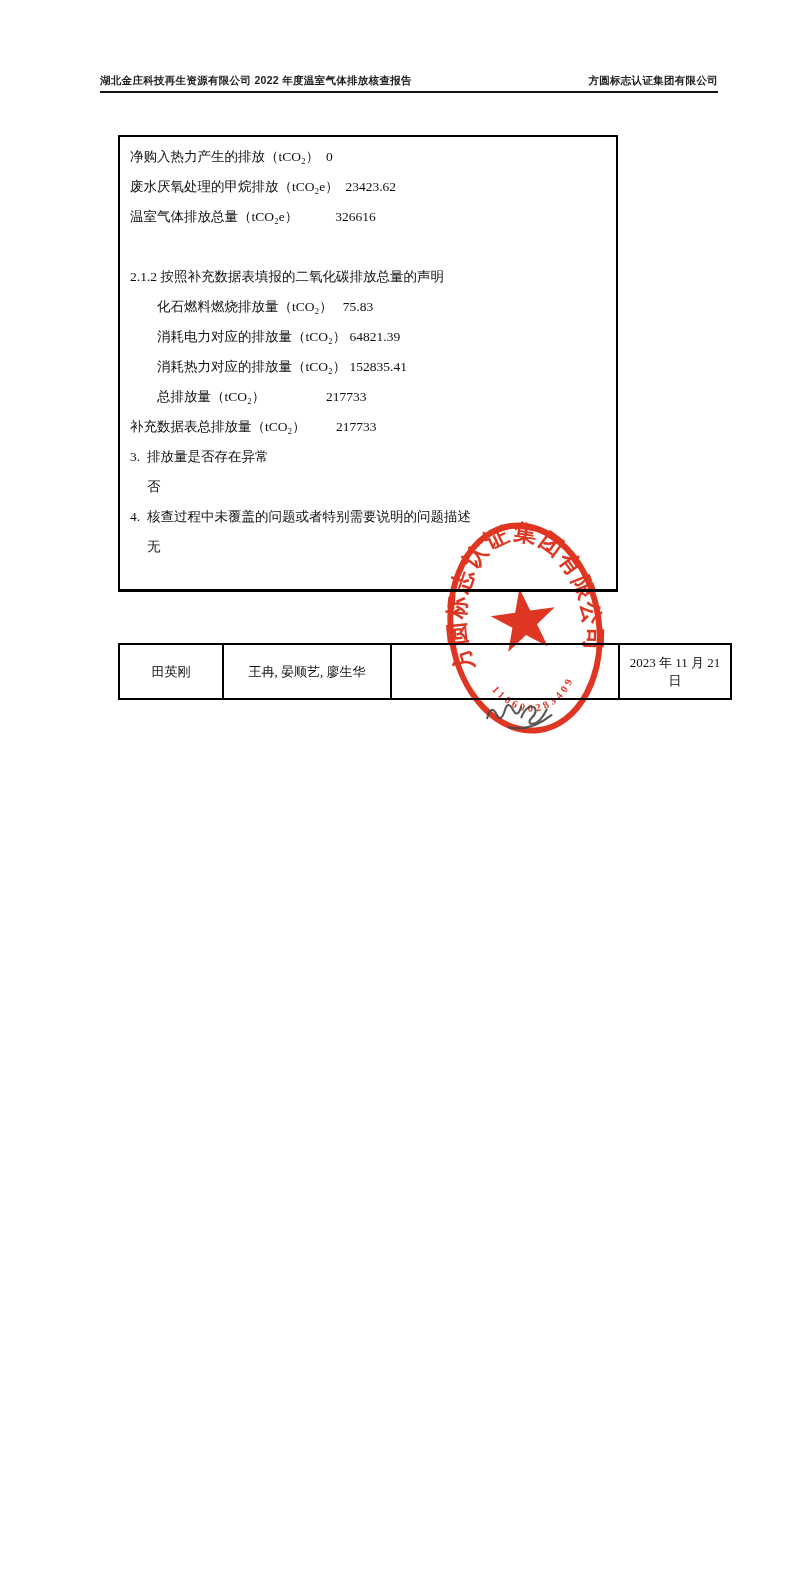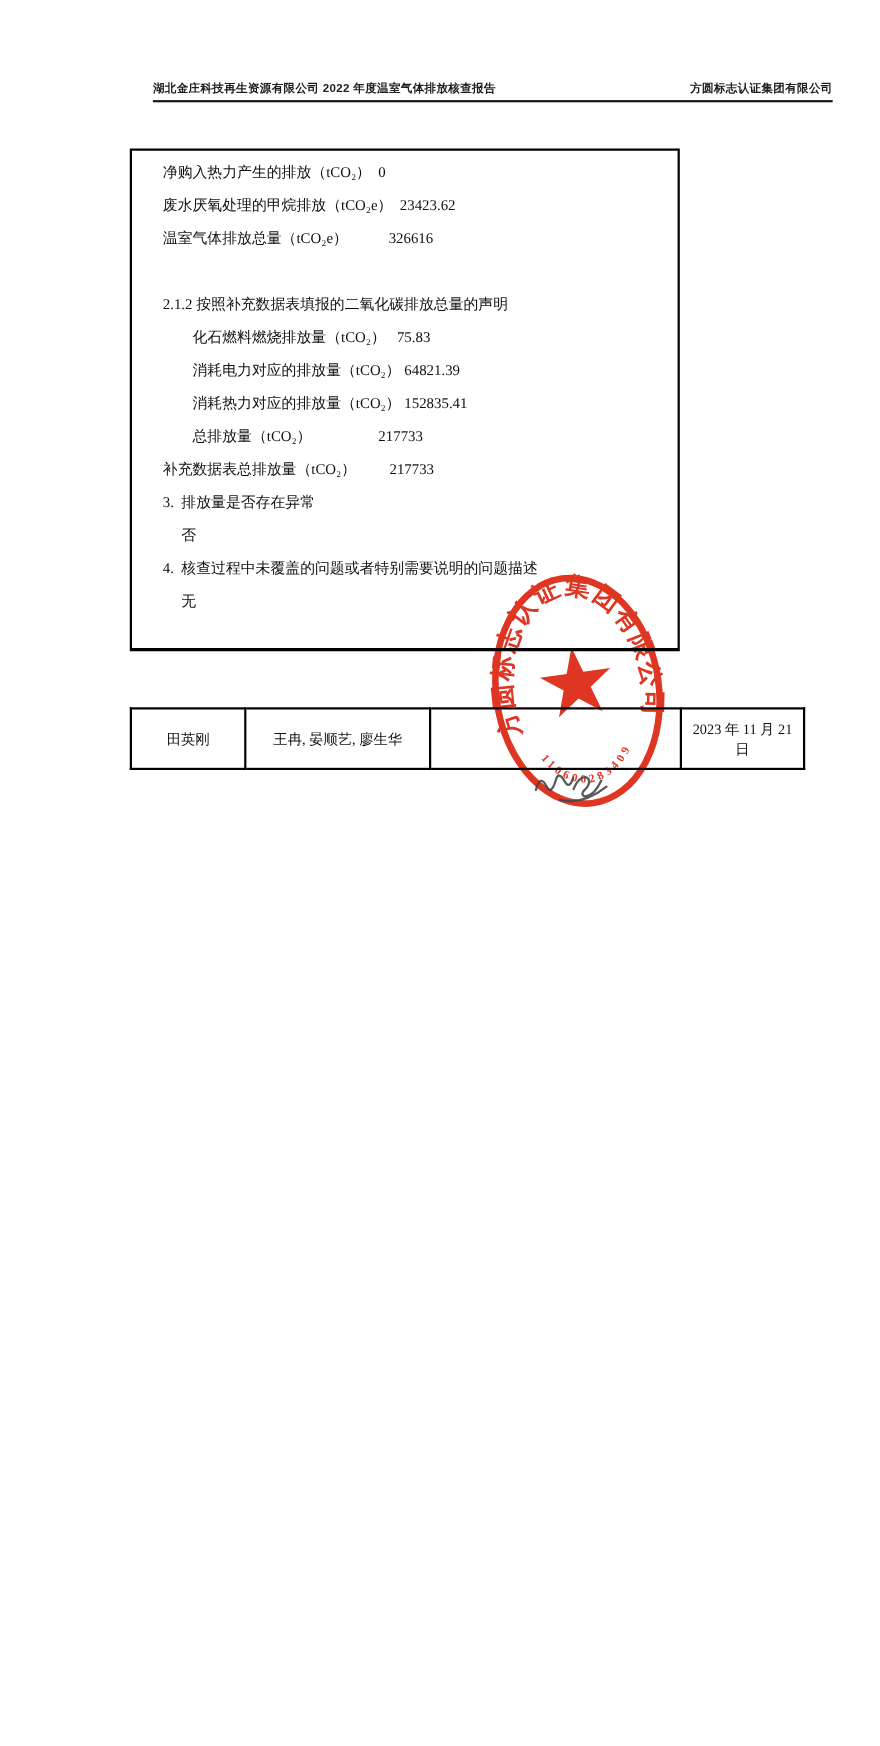--- a/index.html
+++ b/index.html
@@ -10,28 +10,28 @@
     overflow:hidden;
     font-family:"Liberation Serif","DejaVu Serif",serif;
     color:#111;
   }
   
   .hdr{
     position:absolute;left:100px;top:74px;width:618px;
     display:flex;justify-content:space-between;align-items:flex-end;
     padding-bottom:3px;border-bottom:2px solid #151515;
     font-family:"Liberation Sans","DejaVu Sans",sans-serif;
-    font-size:10.5px;font-weight:700;color:#1c1c1c;letter-spacing:.3px;margin-left:39px;
+    font-size:10.5px;font-weight:700;color:#1c1c1c;letter-spacing:.3px;
   }
   
   .report-box{
     position:absolute;left:118px;top:135px;width:500px;height:457px;
     border:2px solid #000;border-bottom-width:3px;
     box-sizing:border-box;
-    padding:5px 8px 0 28px;
+    padding:5px 8px 0 10px;
   }
   .box-line{
     white-space:pre;
     font-size:13.5px;line-height:30px;height:30px;
     color:#0f0f0f;
   }
   
   .vtable{
     position:absolute;left:118px;top:643px;width:612px;
     border-collapse:collapse;table-layout:fixed;

